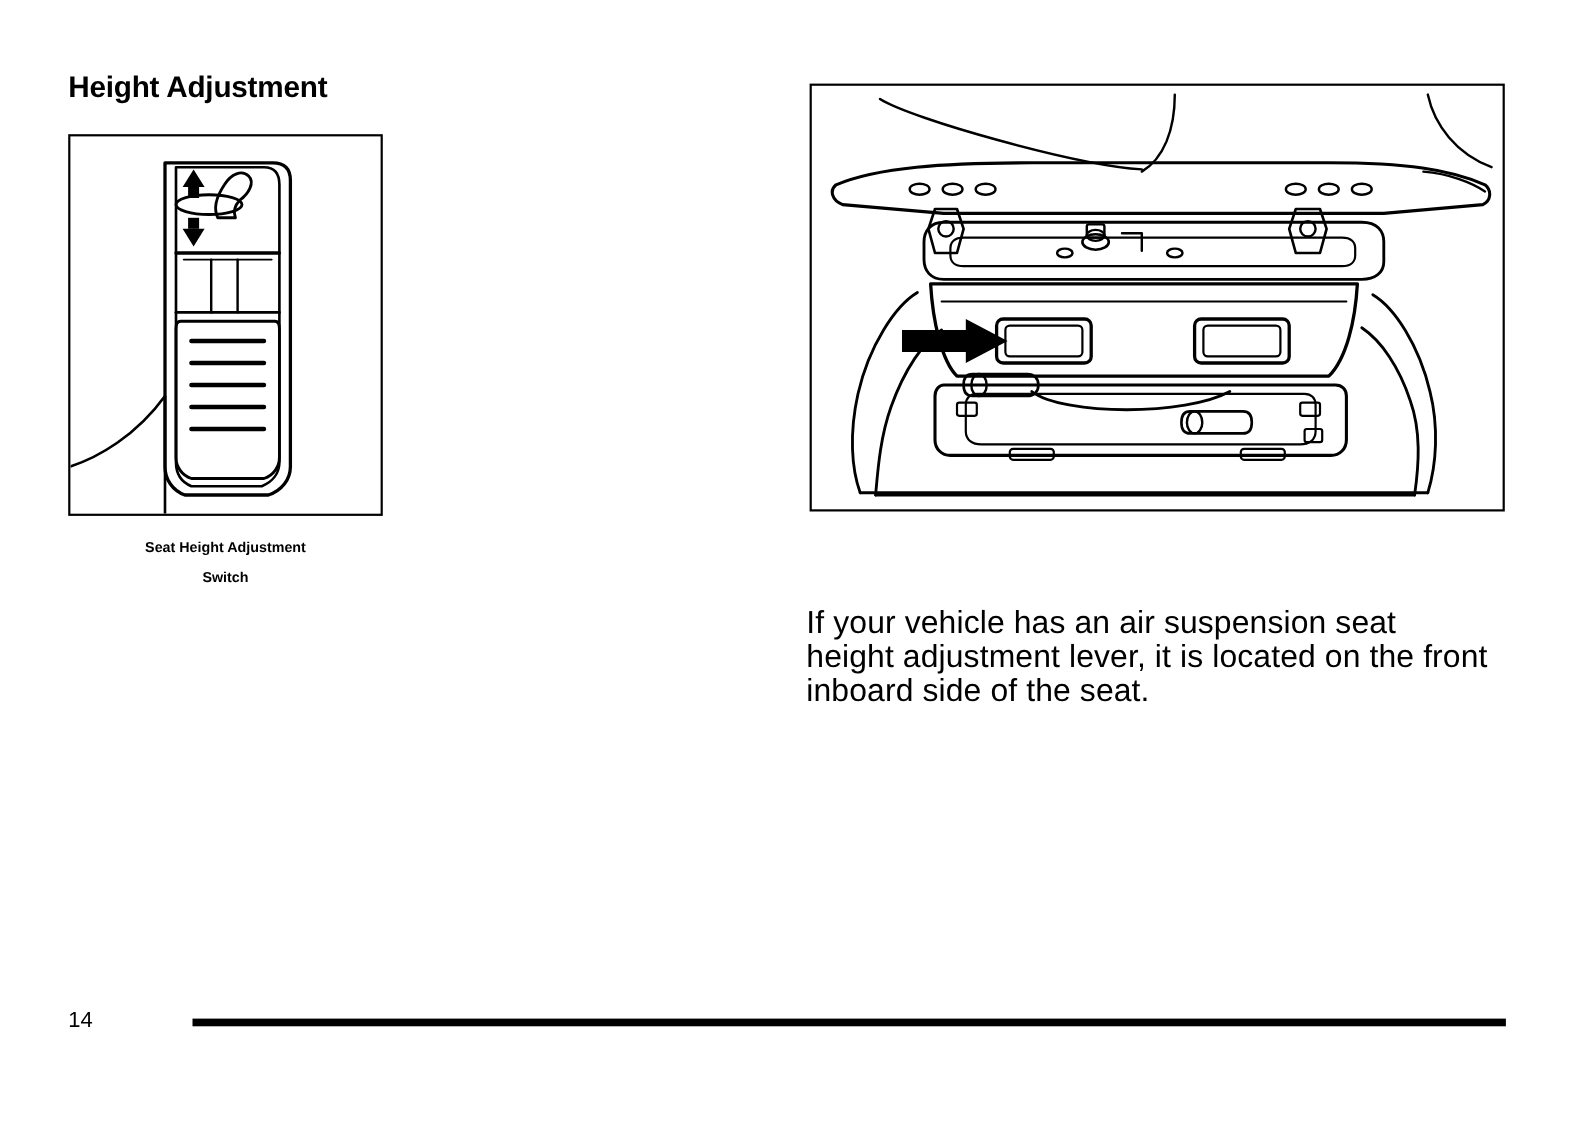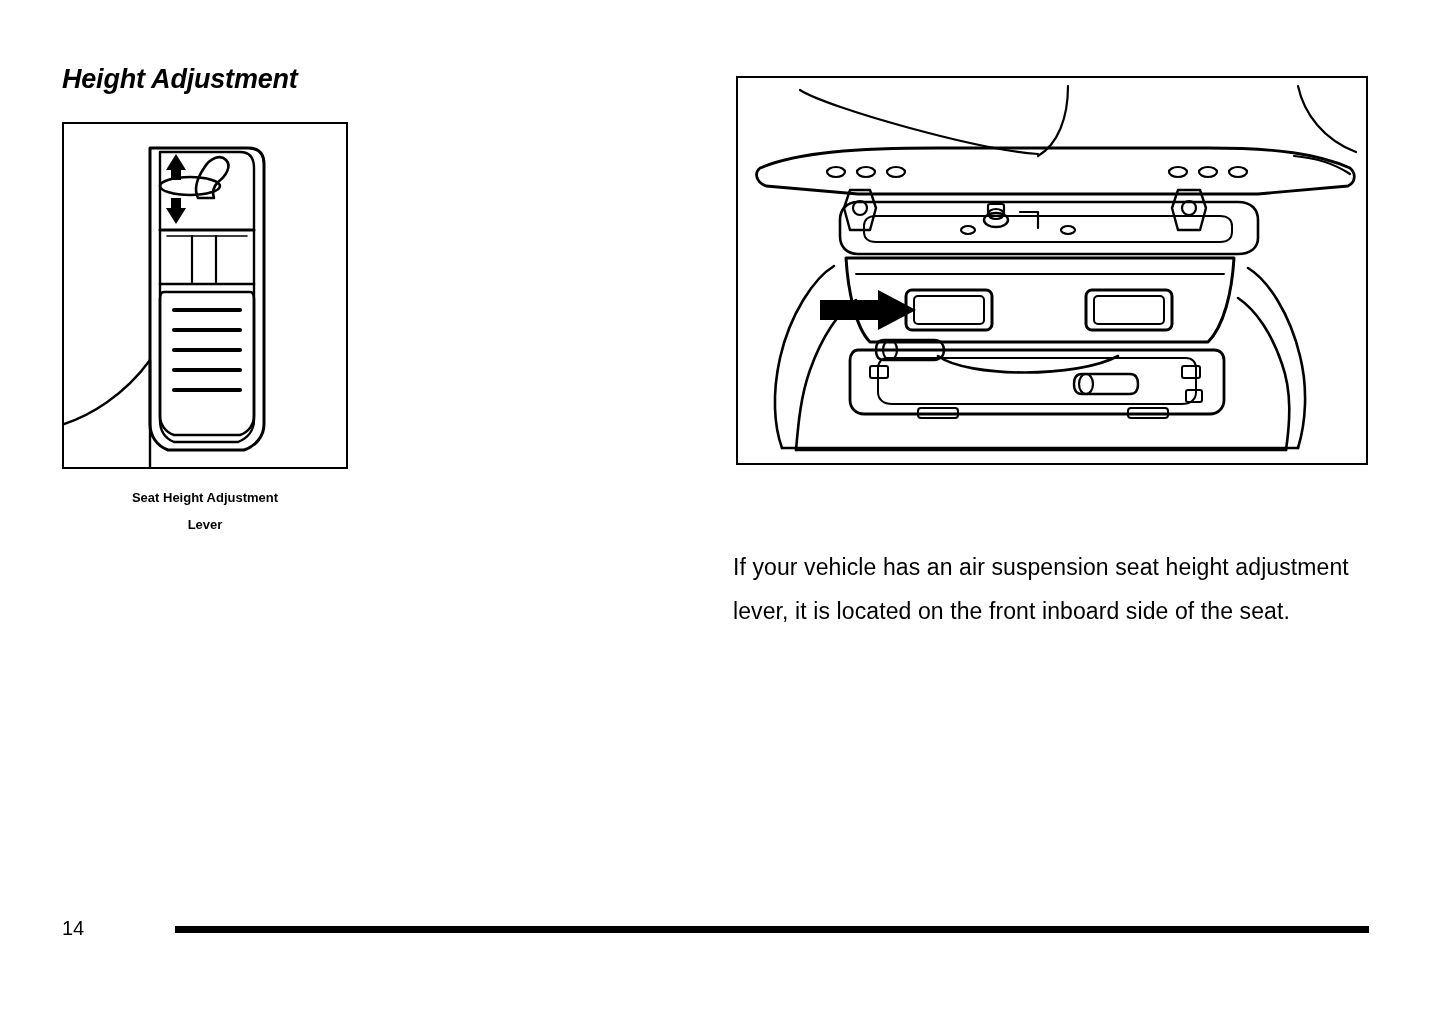--- a/index.html
+++ b/index.html
@@ -30,21 +30,20 @@
     top: 64px;
     width: 300px;
   }
 
   .section-title {
     font-size: 27px;
     font-weight: bold;
     letter-spacing: -0.2px;
     margin: 0 0 22px 0;
     white-space: nowrap;
-    font-style: italic;
   }
 
   .fig-left-box {
     position: absolute;
     left: 62px;
     top: 122px;
     width: 286px;
     height: 347px;
     border: 2px solid #000;
     box-sizing: border-box;
@@ -83,22 +82,22 @@
     left: 736px;
     top: 480px;
     width: 632px;
   }
 
   .body-text {
     position: absolute;
     left: 733px;
     top: 522px;
     width: 620px;
-    font-size: 23px;
-    line-height: 44px;
+    font-size: 29px;
+    line-height: 31px;
     letter-spacing: 0.1px;
   }
 
   
   .page-number {
     position: absolute;
     left: 62px;
     top: 917px;
     font-size: 20px;
   }
@@ -159,21 +158,21 @@
 
       <g fill="#000">
         <path d="M112 100 L 102 84 L 122 84 Z"></path>
         <rect x="107" y="74" width="10" height="10"></rect>
       </g>
     </svg>
   </div>
 
   <div class="caption caption-left">
     <span>Seat Height Adjustment</span><br>
-    <span>Lever</span>
+    <span>Switch</span>
   </div>
 
   <div class="fig-right-box">
     <svg width="628" height="385" viewBox="0 0 628 385">
       <g fill="none" stroke="#000" stroke-width="2.2" stroke-linejoin="round" stroke-linecap="round">
 
         <path d="M62 12 C 90 30, 240 72, 300 76"></path>
         <path d="M330 8 C 330 40, 320 66, 300 78"></path>
         <path d="M560 8 C 566 36, 586 62, 618 74"></path>
         <path d="M612 96 C 600 88, 580 80, 556 78"></path>

